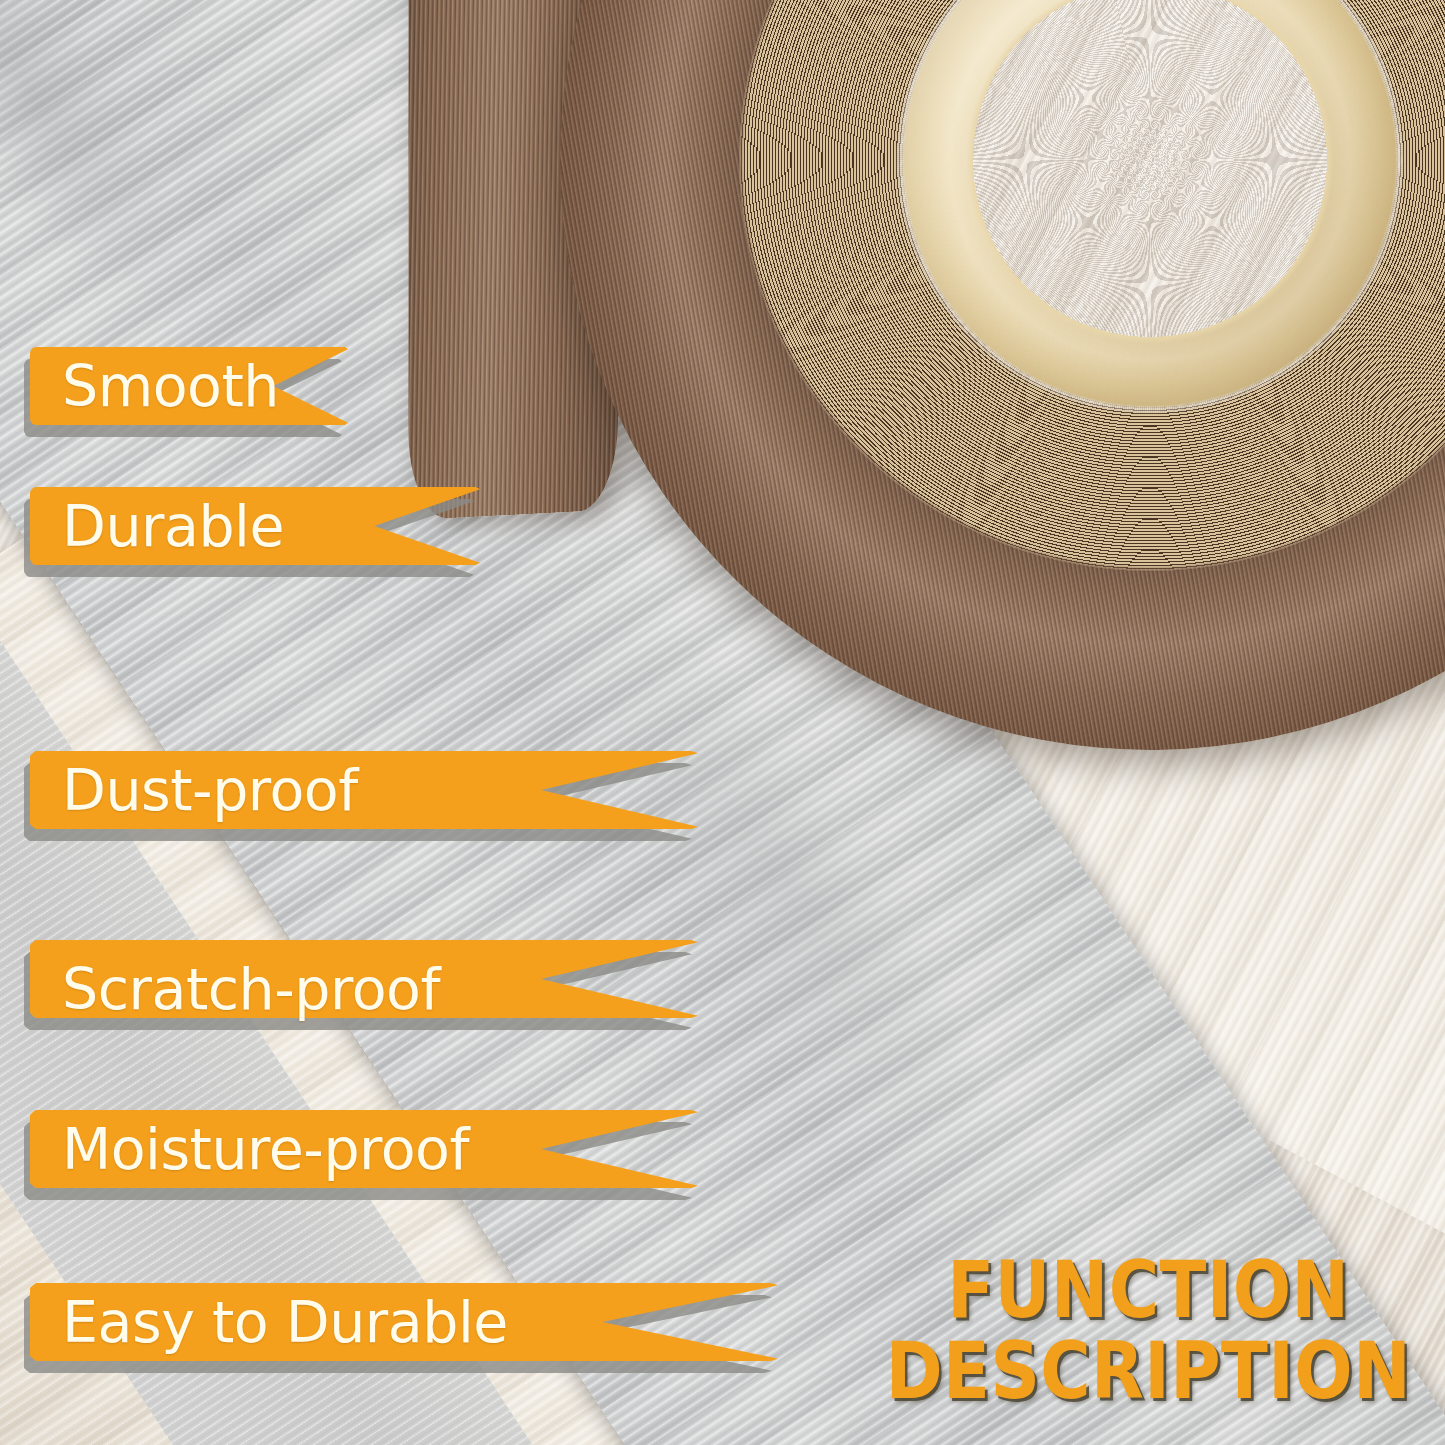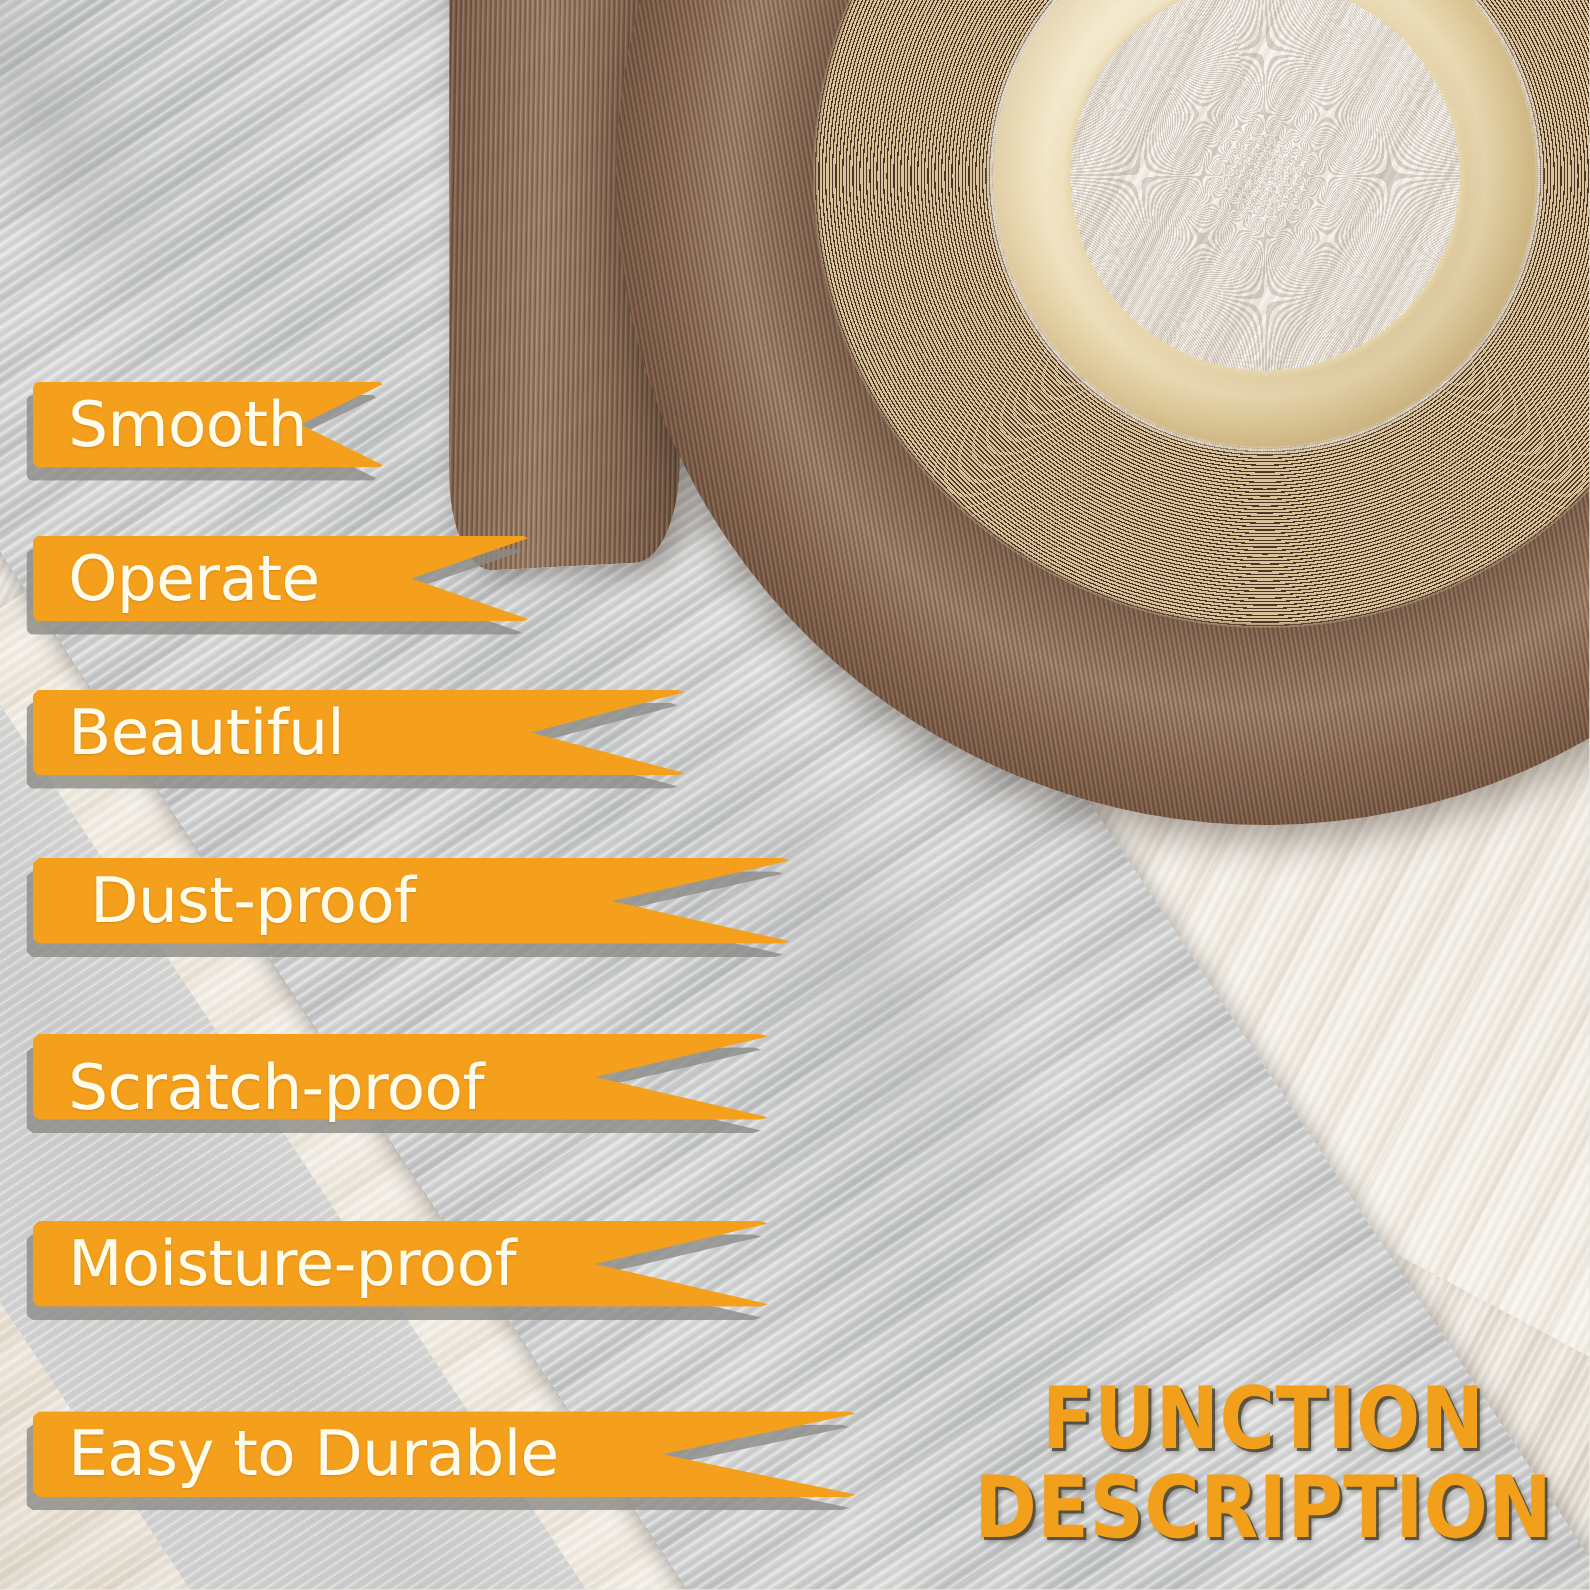--- a/index.html
+++ b/index.html
@@ -323,30 +323,25 @@
 
     <div class="banner" style="left:30px; top:347px; width:318px;">
       <div class="shade"></div>
       <div class="shape"></div>
       <span class="label">Smooth</span>
     </div>
 
     <div class="banner" style="left:30px; top:487px; width:450px;">
       <div class="shade"></div>
       <div class="shape"></div>
-      <span class="label">Operate</span>
-    </div>
-
-    <div class="banner" style="left:30px; top:627px; width:592px;">
-      <div class="shade"></div>
-      <div class="shape"></div>
-      <span class="label">Beautiful</span>
-    </div>
-
-    <div class="banner" style="left:30px; top:780px; width:668px;padding-left:20px;">
+      <span class="label">Durable</span>
+    </div>
+
+
+    <div class="banner" style="left:30px; top:751px; width:668px;">
       <div class="shade"></div>
       <div class="shape"></div>
       <span class="label">Dust-proof</span>
     </div>
 
     <div class="banner" style="left:30px; top:940px; width:668px;align-items:flex-end;">
       <div class="shade"></div>
       <div class="shape"></div>
       <span class="label">Scratch-proof</span>
     </div>

